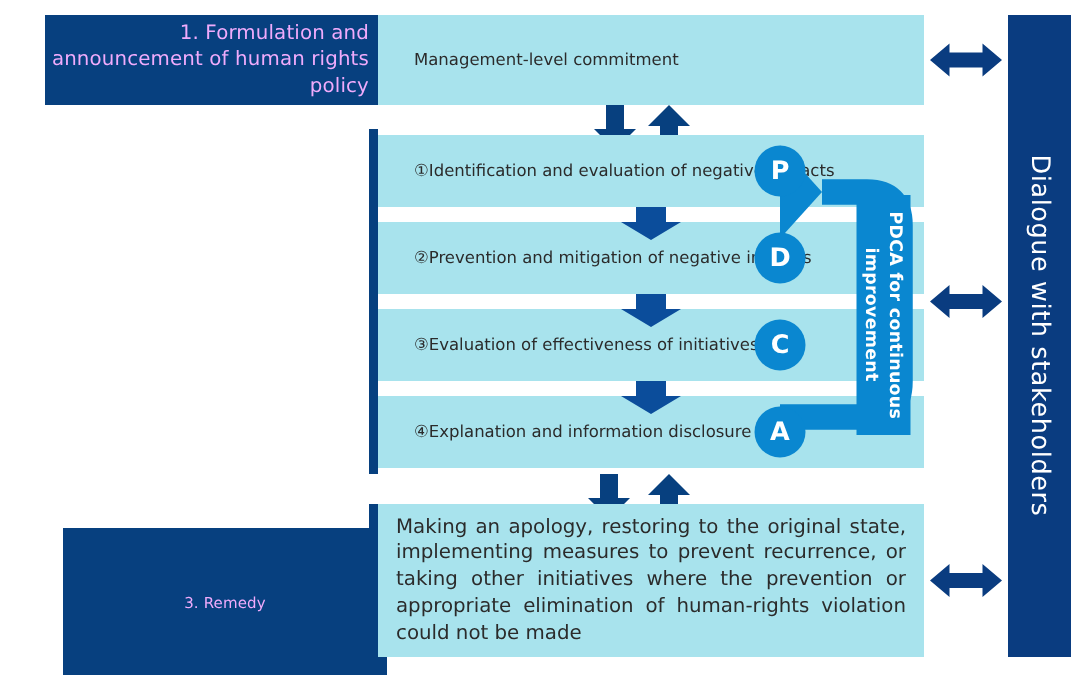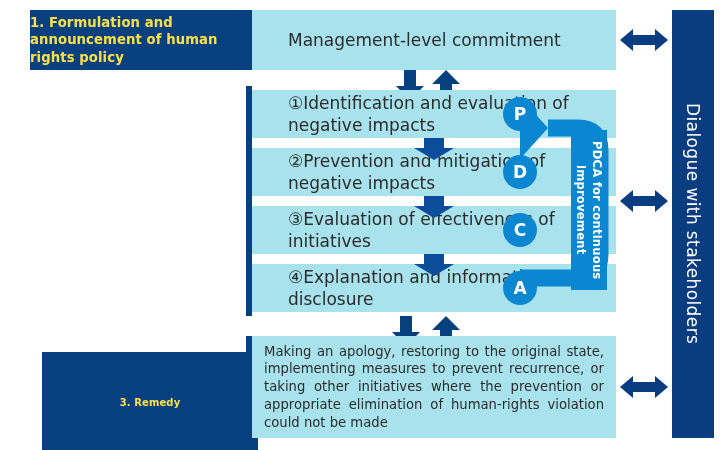--- a/index.html
+++ b/index.html
@@ -16,40 +16,40 @@
     overflow: hidden;
   }
 
   
   .box {
     position: absolute;
     box-sizing: border-box;
   }
   .dark {
     background: #07407F;
-    color: #fde047;
-    font-weight: bold;
-    display: flex;
-    align-items: center;
-    justify-content: center;
-    text-align: left;
+    color: #f0abfc;
+    font-weight: normal;
+    display: flex;
+    align-items: center;
+    justify-content: center;
+    text-align: right;
     line-height: 1.32;
     letter-spacing: 0.1px;
   }
   .light {
     background: #A8E3ED;
     color: #2B2B2B;
     display: flex;
     align-items: center;
     line-height: 1.30;
   }
   .light .txt {
-    padding-left: 36px;
+    padding-left: 24px;
     padding-right: 10px;
-    font-size: 17px;
+    font-size: 11px;
   }
 
   
   #stage1-label { left: 30px;  top: 10px;  width: 216px; height: 60px;  font-size: 13.2px; }
   #stage2-label { left: 30px;  top: 86px;  width: 216px; height: 230px; font-size: 13.2px; }
   #stage3-label { left: 42px;  top: 336px; width: 216px; height: 102px; font-size: 10px; margin-top: 16px; }
 
   
   #spine1 { left: 246px; top: 10px;  width: 6px; height: 60px;  background:#07407F;}
   #spine2 { left: 246px; top: 86px;  width: 6px; height: 230px; background:#07407F;}

